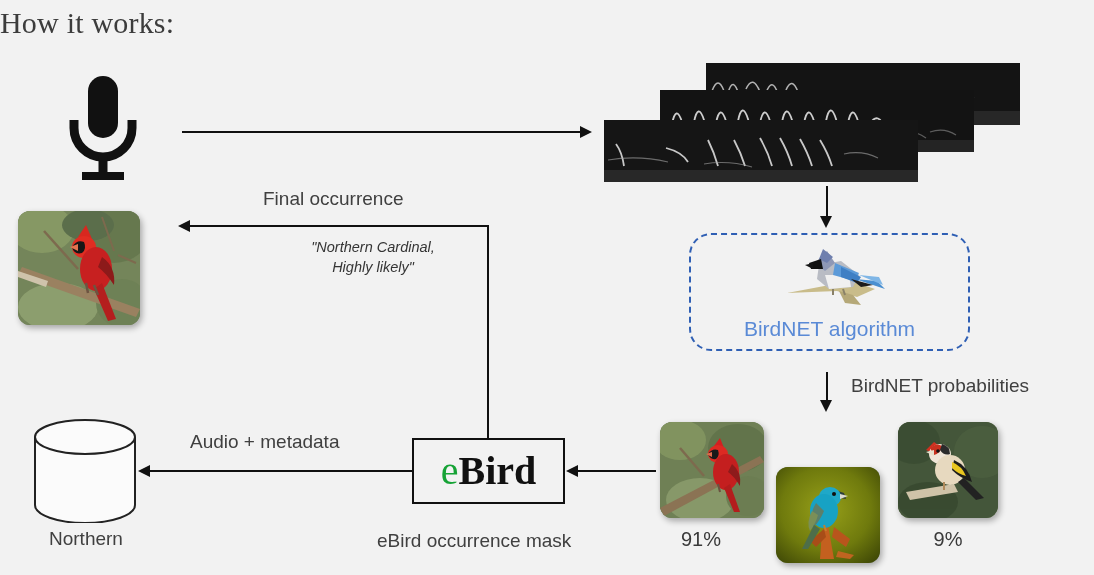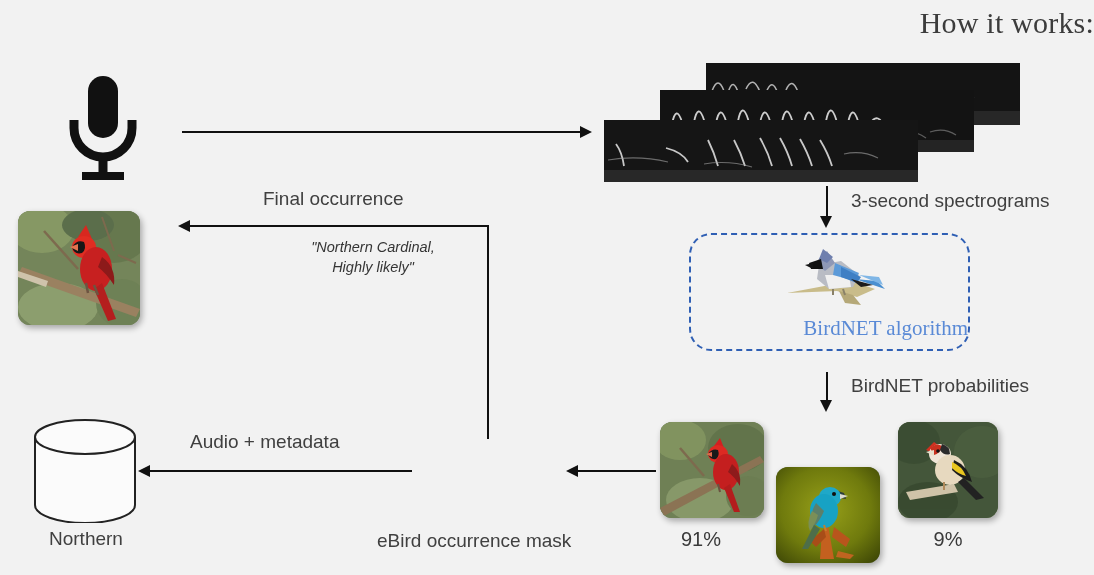--- a/index.html
+++ b/index.html
@@ -16,21 +16,21 @@
     height: 575px;
     background: #f2f2f2;
     overflow: hidden;
   }
   .abs { position: absolute; }
 
   
   #page-title {
     left: 0; top: 6px;
     width: 1094px;
-    text-align: right;
+    text-align: left;
     font-family: "Liberation Serif", serif;
     font-size: 30px;
     color: #3c3c3c;
     letter-spacing: 0.2px;
   }
 
   
   .label {
     color: #404040;
     font-size: 19px;
@@ -101,24 +101,23 @@
   
   #birdnet-box {
     border: 2.4px dashed #2f5fb4;
     border-radius: 22px;
     box-sizing: border-box;
   }
   #birdnet-label {
     position: absolute;
     left: 0; bottom: 8px;
     width: 100%;
-    text-align: right;
+    text-align: center;
     color: #5a8ad6;
     font-size: 21px;
-    font-family: Liberation Serif, serif;
   }
 
   
   #ebird-box {
     border: 2.2px solid #111;
     background: #f2f2f2;
     box-sizing: border-box;
     display: flex;
     align-items: center;
     justify-content: center;
@@ -216,21 +215,20 @@
         <path d="M4 40 q30 -5 60 2"></path>
         <path d="M100 44 q24 -4 48 3"></path>
         <path d="M240 34 q18 -4 34 4"></path>
       </g>
       <rect x="0" y="50" width="314" height="12" fill="#3c3c3c" opacity="0.5"></rect>
     </svg>
   </div>
 
   <div class="abs v-line" style="left:826px; top:186px; height:32px;"></div>
   <div class="abs arrow-head head-down" style="left:820px; top:216px;"></div>
-  <div class="abs label" style="left:851px; top:190px;">3-second spectrograms</div>
 
   <div class="abs" id="birdnet-box" style="left:689px; top:233px; width:281px; height:118px;">
     <div class="abs" style="left:88px; top:10px; width:110px; height:62px;">
       <svg width="110" height="62" viewBox="0 0 110 62">
 
         <path d="M8 48 L72 36 L96 44 L78 52 L58 46 Z" fill="#c9bc8a"></path>
         <path d="M60 46 L66 58 L82 60 L74 50 Z" fill="#b5a878"></path>
 
         <path d="M76 34 L106 44 L98 36 Z" fill="#4a8fd0"></path>
         <path d="M80 30 L104 40 L100 32 Z" fill="#7fb6e6"></path>
@@ -340,20 +338,25 @@
         <path d="M66 56 L86 76 L78 78 L60 60 Z" fill="#222"></path>
         <path d="M46 60 L46 68" stroke="#b08a5a" stroke-width="2" fill="none"></path>
       </svg>
     </div>
     <div class="pct" style="margin-top:10px;">9%</div>
   </div>
 
   <div class="abs h-line" style="left:578px; top:470px; width:78px;"></div>
   <div class="abs arrow-head head-left" style="left:566px; top:465px;"></div>
 
+  <div class="abs" id="ebird-box" style="left:412px; top:438px; width:153px; height:66px;">
+    <div id="ebird-logo">
+      <span class="e">e</span><span class="rest">Bird</span>
+    </div>
+  </div>
   <div class="abs label" style="left:190px; top:431px;">Audio + metadata</div>
 
   <div class="abs label" style="left:377px; top:530px;">eBird occurrence mask</div>
   <div class="abs h-line" style="left:150px; top:470px; width:262px;"></div>
   <div class="abs arrow-head head-left" style="left:138px; top:465px;"></div>
 
   <div class="abs" id="archive-cyl" style="left:33px; top:419px; width:105px; height:104px;">
     <svg width="105" height="104" viewBox="0 0 105 104">
       <path d="M2 18 v68 a50 18 0 0 0 100 0 v-68" fill="#fbfbfb" stroke="#222" stroke-width="2"></path>
       <ellipse cx="52" cy="18" rx="50" ry="17" fill="#fbfbfb" stroke="#222" stroke-width="2"></ellipse>

